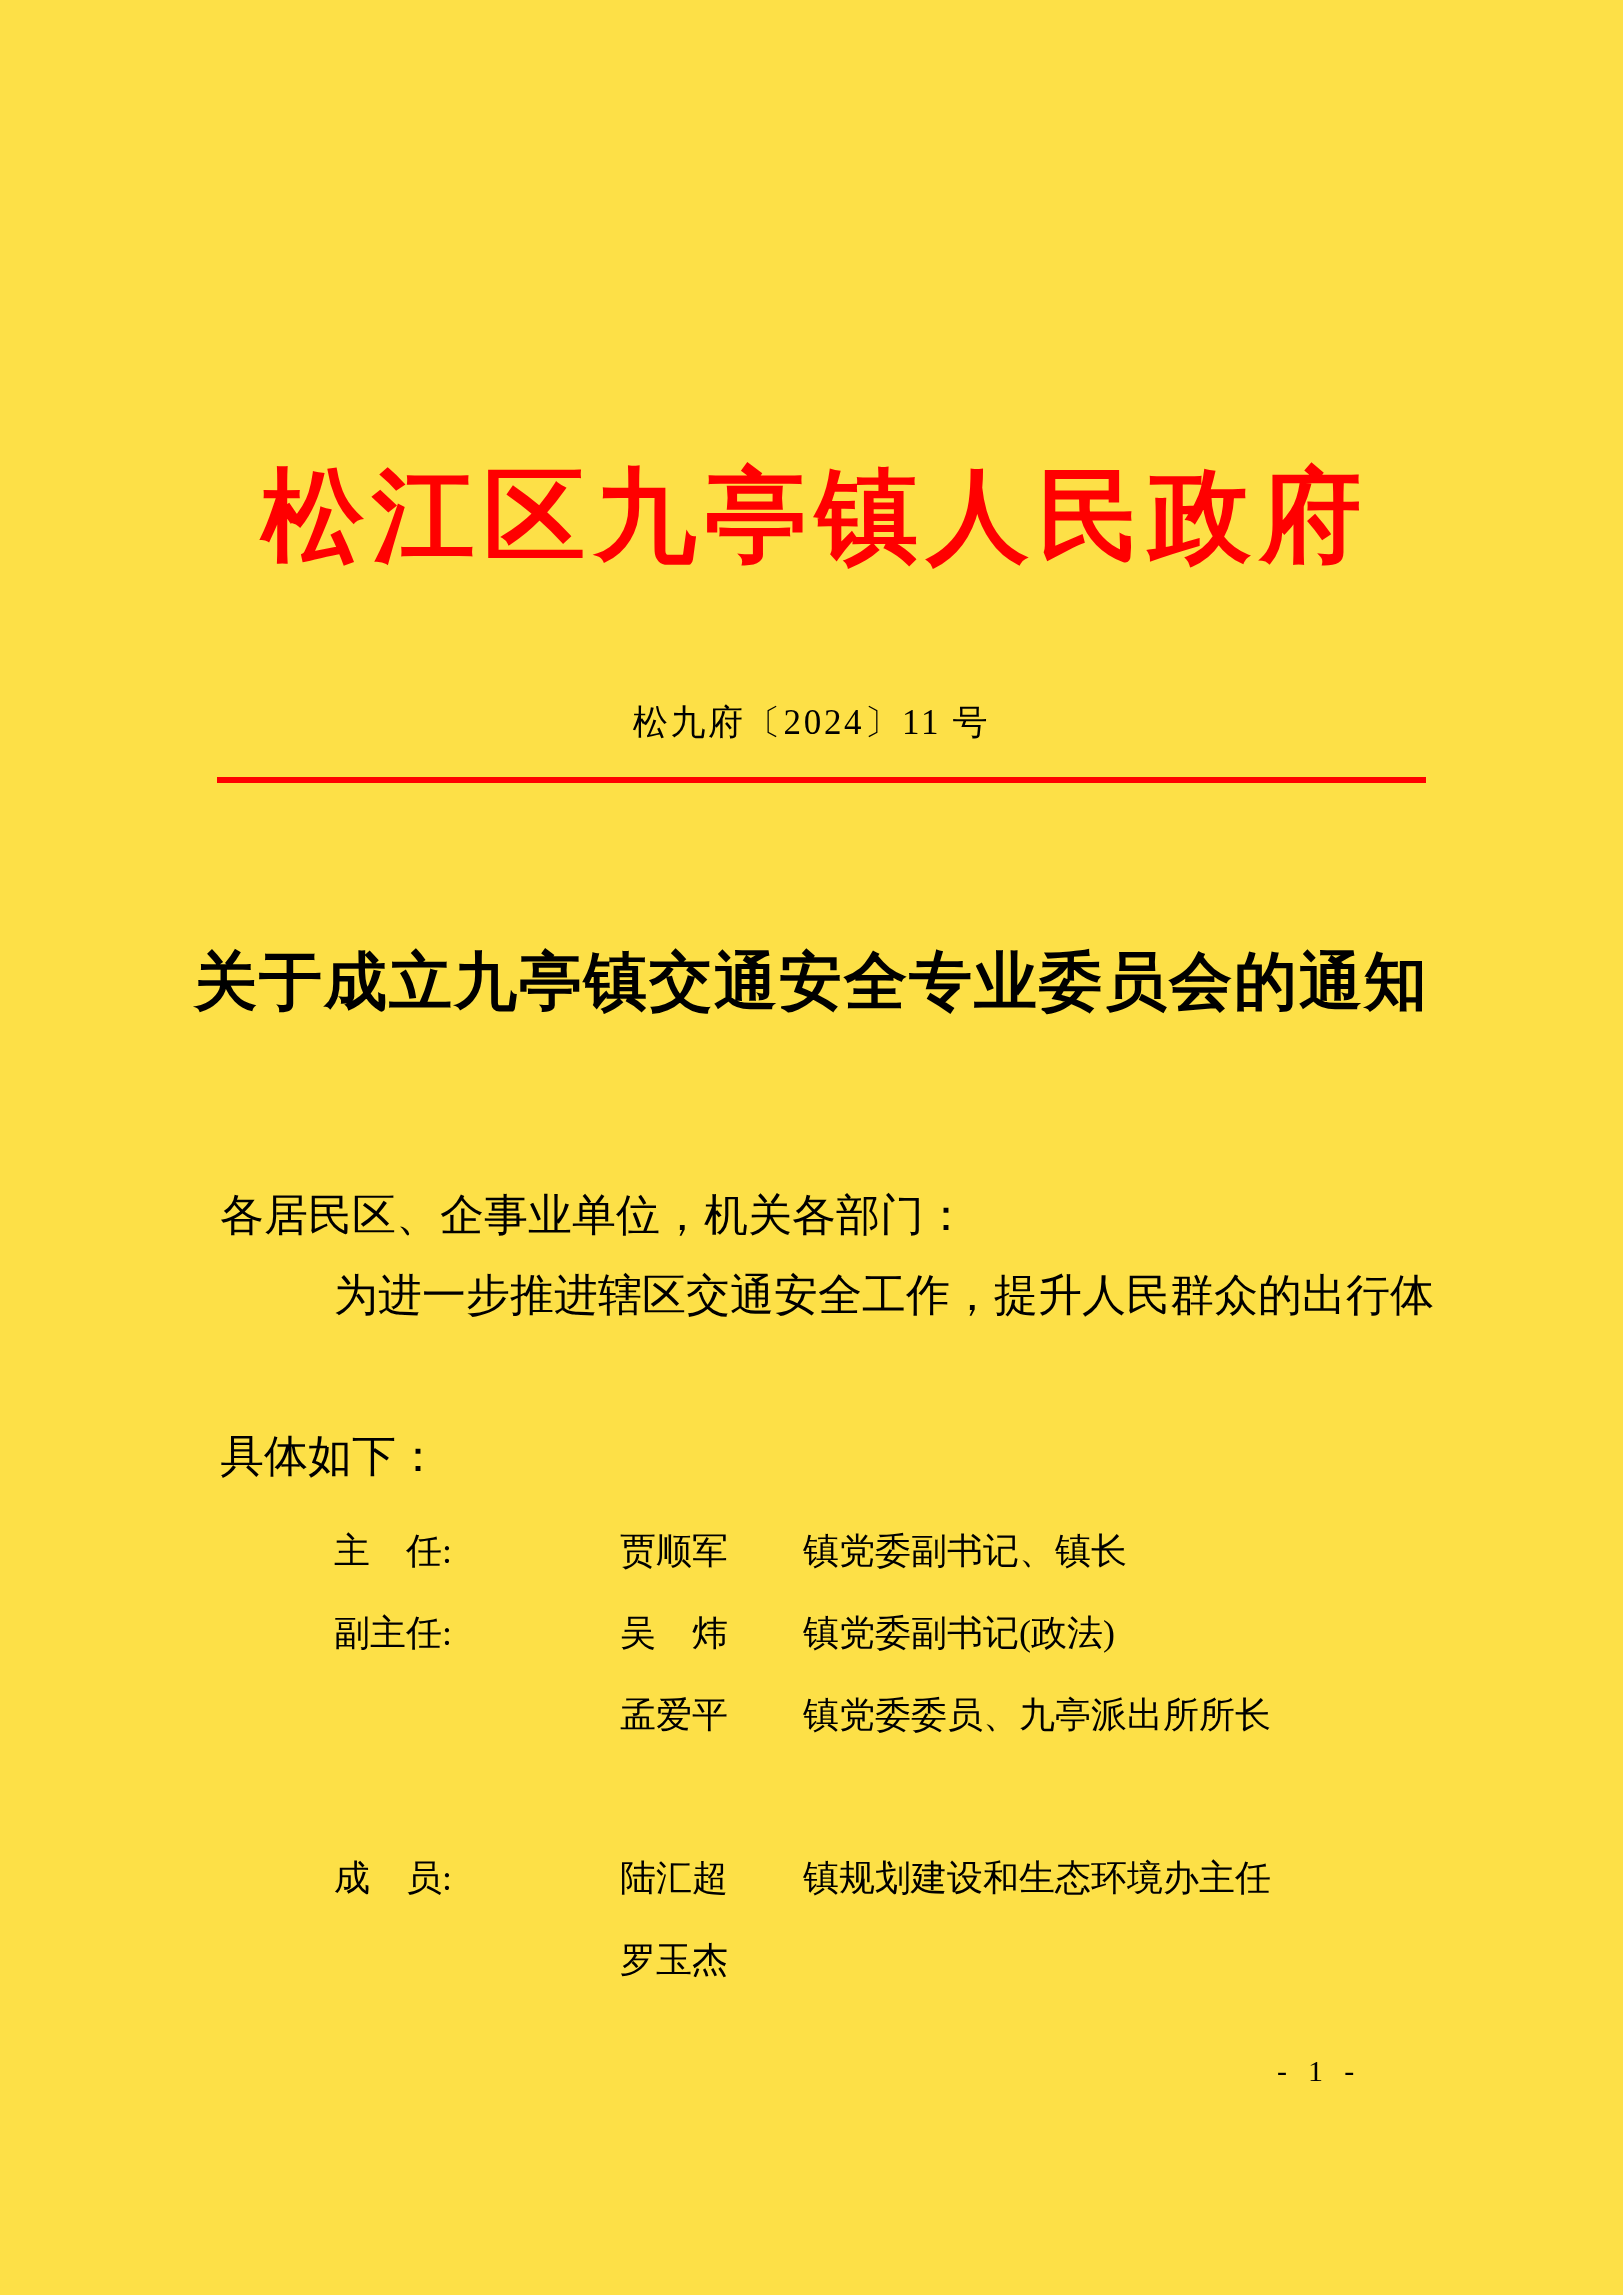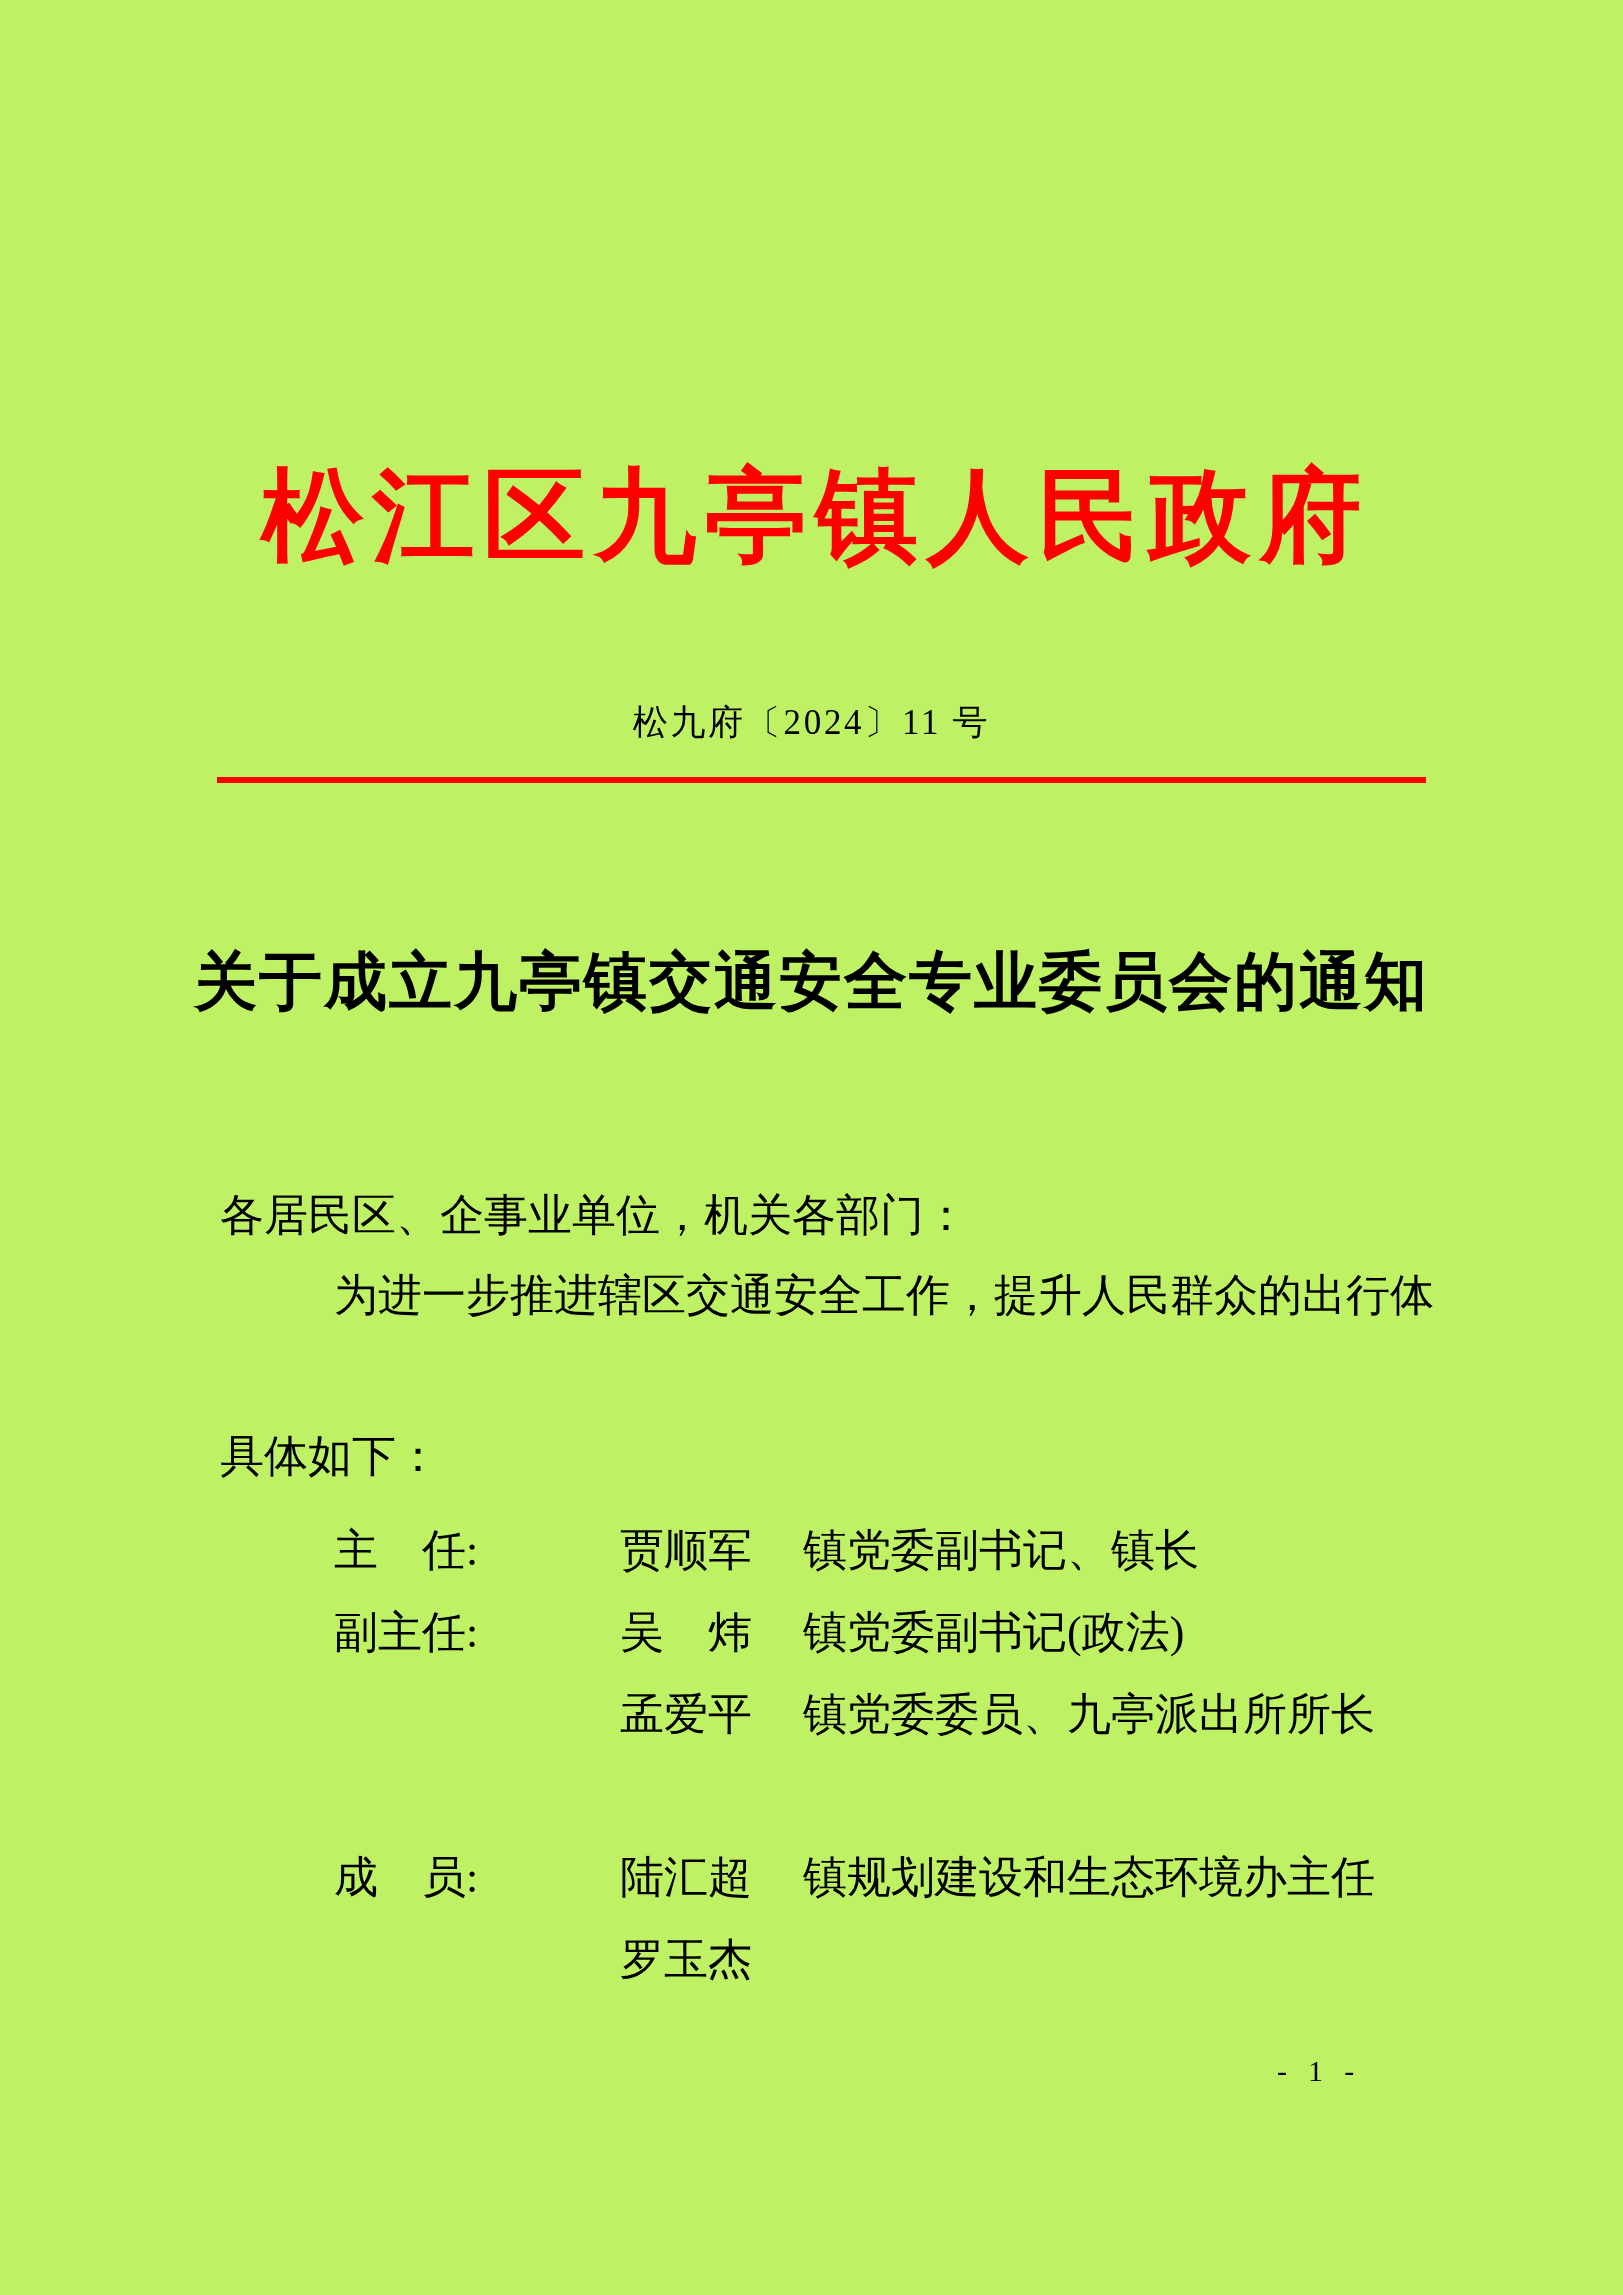--- a/index.html
+++ b/index.html
@@ -1,21 +1,21 @@
 <!DOCTYPE html>
 <html style="font-size:11px"><head>
 <meta charset="utf-8">
 <style>
   * { margin: 0; padding: 0; box-sizing: border-box; }
   html, body { background: #ffffff; }
   .page {
     position: relative;
     width: 1623px;
     height: 2295px;
-    background: #bef264;
+    background: #fde047;
     overflow: hidden;
     font-family: "Liberation Serif", "DejaVu Serif", serif;
     color: #000000;
   }
   
   .org-title {
     position: absolute;
     top: 462px;
     left: 0;
     width: 100%;
@@ -72,21 +72,21 @@
   .salutation  { top: 1192px; }
   .body-line-1 { top: 1272px; }
   .body-line-2 { top: 1353px; }
   .body-line-3 { top: 1433px; }
   
   .member-row {
     position: absolute;
     left: 0;
     width: 100%;
     height: 54px;
-    font-size: 44px;
+    font-size: 36px;
     line-height: 48px;
     white-space: nowrap;
   }
   .member-row .role  { position: absolute; left: 334px; }
   .member-row .name  { position: absolute; left: 580px; margin-left: 40px; }
   .member-row .title { position: absolute; left: 803px; }
   .row-0 { top: 1527px; }
   .row-1 { top: 1609px; }
   .row-2 { top: 1691px; }
   .row-3 { top: 1772px; }

